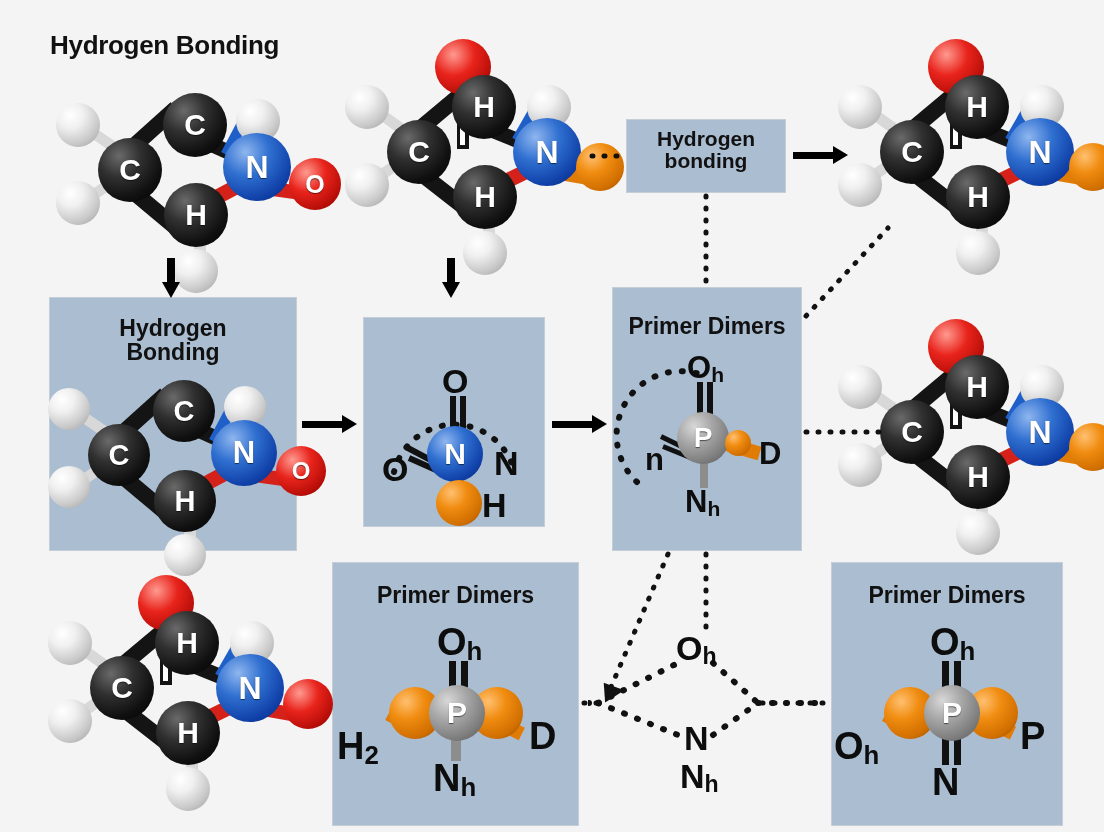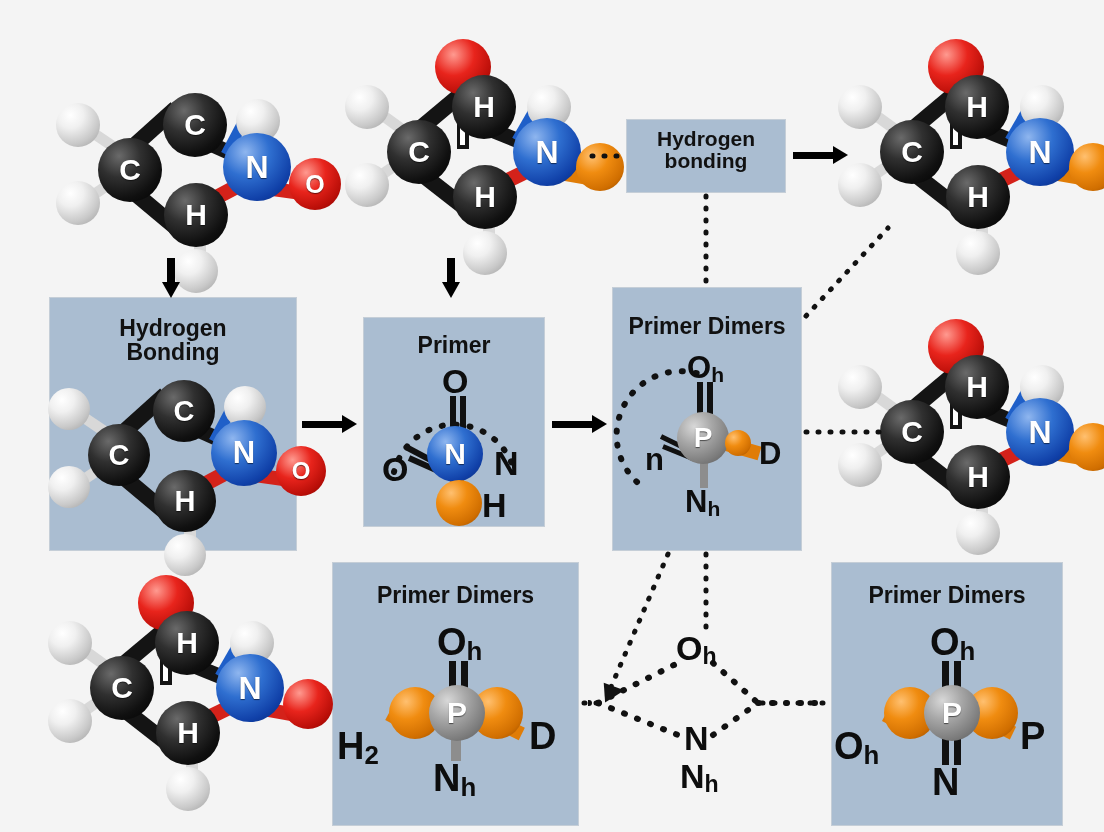--- a/index.html
+++ b/index.html
@@ -79,37 +79,37 @@
   }
   .ftext sub{font-size:.68em;vertical-align:-0.18em;font-weight:bold;}
   .dbl{position:absolute;}
   .dbl i{position:absolute;background:#111;display:block;}
 </style>
 </head>
 <body>
 
 <div id="stage">
 
+  <div class="abs title" style="left:50px;top:30px;">Hydrogen Bonding</div>
 
   <div class="abs panel" style="left:50px;top:298px;width:246px;height:252px;"></div>
   <div class="abs panel" style="left:364px;top:318px;width:180px;height:208px;"></div>
   <div class="abs panel" style="left:613px;top:288px;width:188px;height:262px;"></div>
   <div class="abs panel" style="left:627px;top:120px;width:158px;height:72px;"></div>
   <div class="abs panel" style="left:333px;top:563px;width:245px;height:262px;"></div>
   <div class="abs panel" style="left:832px;top:563px;width:230px;height:262px;"></div>
 
   <div class="abs boxlabel" style="left:50px;top:316px;width:246px;">
     <div>Hydrogen</div>
     <div>Bonding</div>
   </div>
   <div class="abs boxlabel" style="left:627px;top:128px;width:158px;font-size:21px;">
     <div>Hydrogen</div>
     <div>bonding</div>
   </div>
-  <div class="abs boxlabel" style="left:364px;top:333px;width:180px;">Primer</div>
   <div class="abs boxlabel" style="left:608px;top:314px;width:198px;">Primer Dimers</div>
   <div class="abs boxlabel" style="left:333px;top:583px;width:245px;">Primer Dimers</div>
   <div class="abs boxlabel" style="left:832px;top:583px;width:230px;">Primer Dimers</div>
 
   <div class="abs" style="left:40px;top:75px;width:270px;height:175px;">
     <div class="bond wht" style="left:48px;top:49px;width:54px;height:11px;transform:rotate(34deg);"></div>
     <div class="bond wht" style="left:48px;top:118px;width:54px;height:11px;transform:rotate(-34deg);"></div>
     <div class="bond blk" style="left:75px;top:80px;width:82px;height:16px;transform:rotate(-42deg);"></div>
     <div class="bond blk" style="left:78px;top:96px;width:80px;height:16px;transform:rotate(40deg);"></div>
     <div class="bond blk" style="left:140px;top:48px;width:68px;height:15px;transform:rotate(24deg);"></div>

